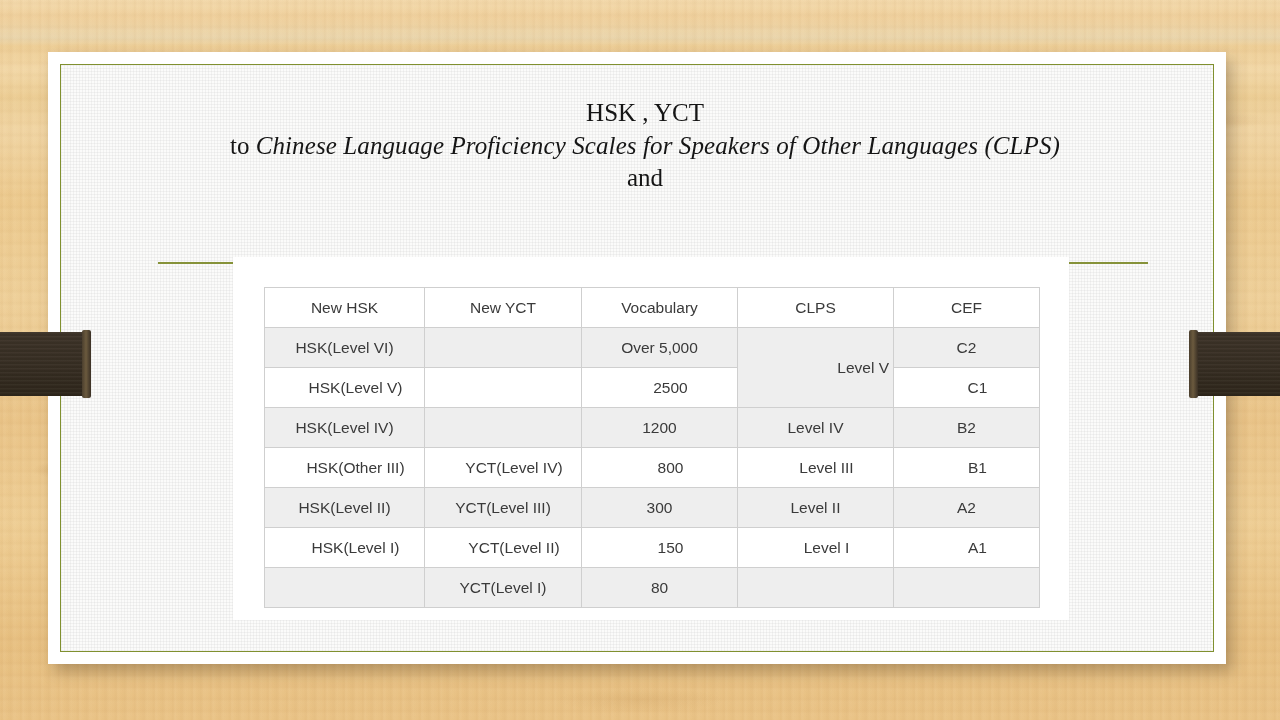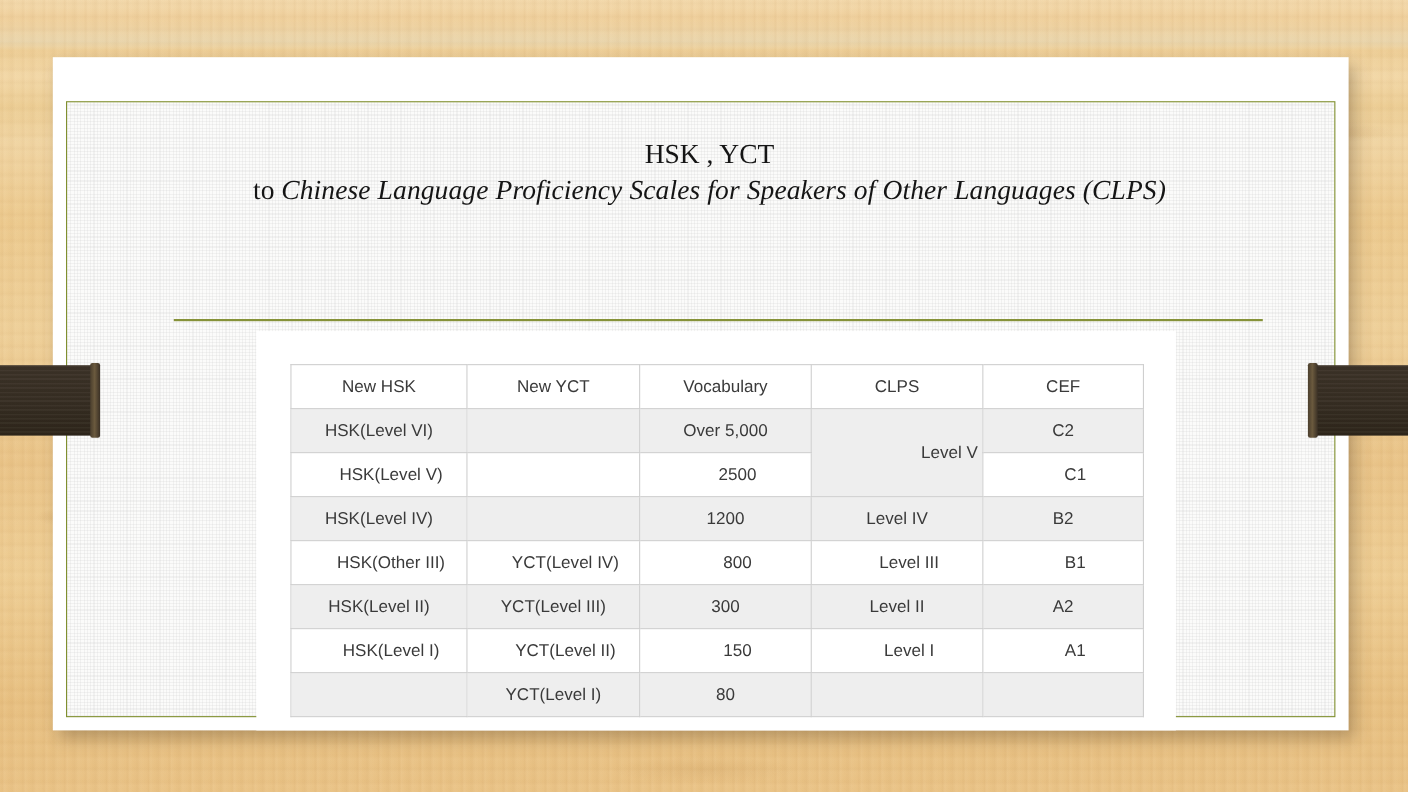--- a/index.html
+++ b/index.html
@@ -108,21 +108,20 @@
     bottom: 12px;
     border: 1.6px solid #80902f;
     background-color: #fbfbfa;
     background-image:
       repeating-linear-gradient(0deg,
         rgba(205,205,205,0.22) 0px, rgba(205,205,205,0.22) 1px,
         rgba(255,255,255,0) 1px, rgba(255,255,255,0) 3px),
       repeating-linear-gradient(90deg,
         rgba(205,205,205,0.22) 0px, rgba(205,205,205,0.22) 1px,
         rgba(255,255,255,0) 1px, rgba(255,255,255,0) 3px);
-    margin-top: 28px;
   }
 
   
   #title-block {
     position: absolute;
     left: 90px;
     top: 32px;
     width: 988px;
     text-align: center;
     font-family: "Liberation Serif", "DejaVu Serif", serif;
@@ -143,21 +142,21 @@
     top: 197px;
     width: 990px;
     height: 2px;
     background: #869239;
   }
 
   
   #table-panel {
     position: absolute;
     left: 172px;
-    top: 208px;
+    top: 192px;
     width: 836px;
     height: 363px;
     background: #ffffff;
   }
   #prof-table {
     position: absolute;
     left: 31px;
     top: 30px;
     width: 775px;
     border-collapse: collapse;
@@ -204,20 +203,23 @@
 
 <div id="slide-card">
   <div id="slide-inner">
 
     <div id="title-block">
       <div class="title-line">
         <span>HSK , YCT</span>
       </div>
       <div class="title-line">
         <span>to </span><span class="title-ital">Chinese Language Proficiency Scales for Speakers of  Other Languages (CLPS)</span>
+      </div>
+      <div class="title-line">
+        <span>and</span>
       </div>
     </div>
 
     <div id="title-divider"></div>
 
     <div id="table-panel">
       <table id="prof-table">
         <colgroup>
           <col class="col-hsk">
             <col class="col-yct">

